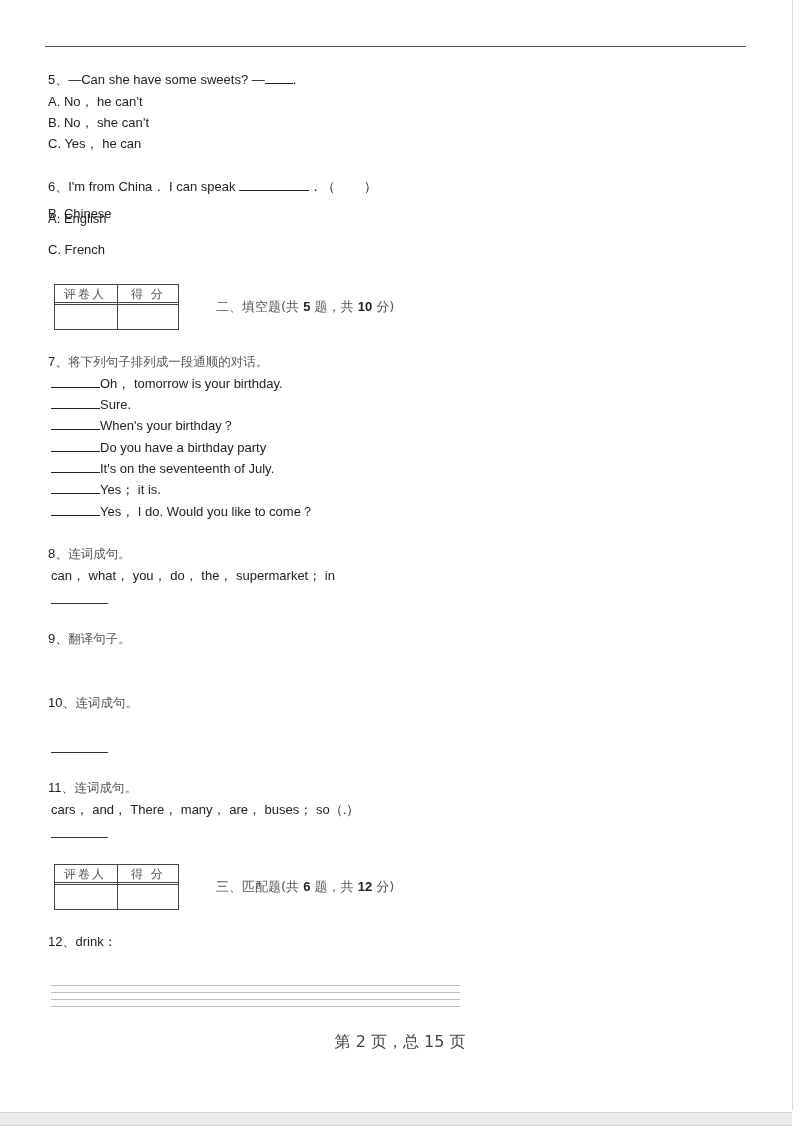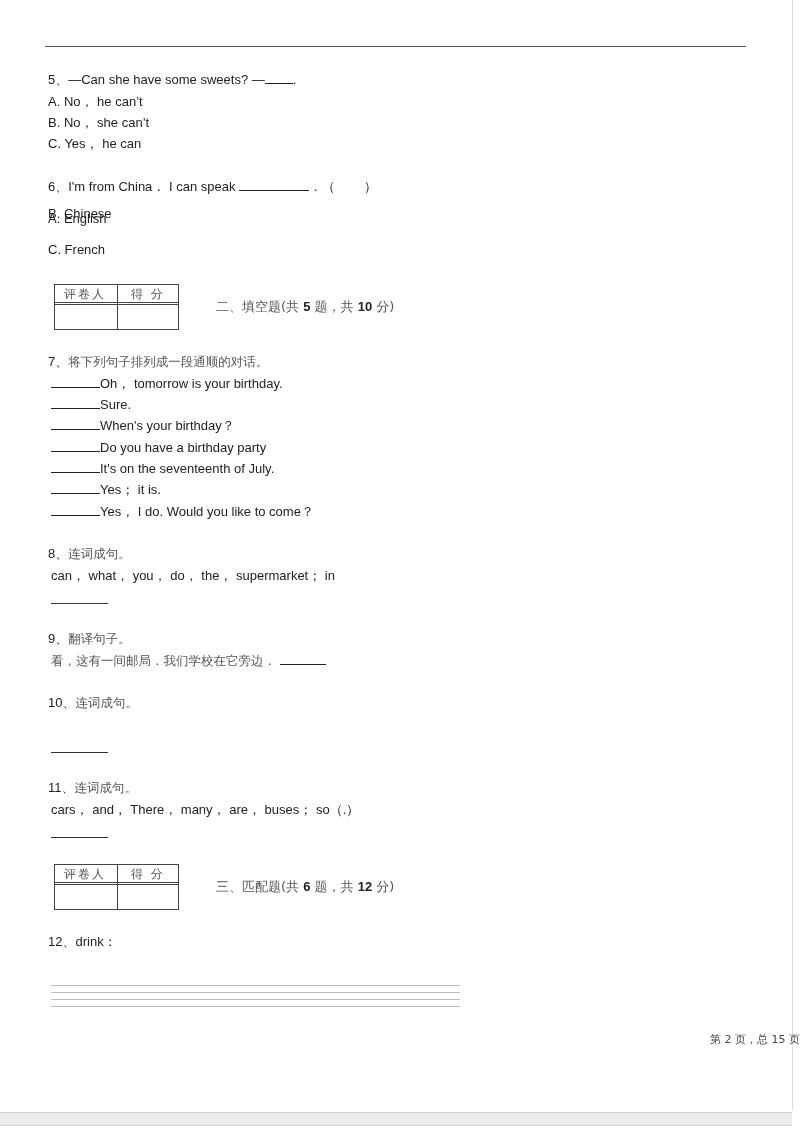--- a/index.html
+++ b/index.html
@@ -18,21 +18,21 @@
   .answer-line { position: absolute; left: 51px; width: 57px; height: 1px; background: #333; }
   .score-table { position: absolute; left: 54px; width: 125px; height: 46px; border: 1px solid #444; box-sizing: border-box; }
   .score-table .hdr { position: absolute; left: 0; top: 0; width: 100%; height: 17px; border-bottom: 3px double #444; }
   .score-table .col { position: absolute; top: 0; bottom: 0; left: 62px; width: 1px; background: #444; }
   .score-table .h1, .score-table .h2 { position: absolute; top: 1px; font-size: 12px; color: #555; font-family: "DejaVu Sans", sans-serif; letter-spacing: 2px; }
   .score-table .h1 { left: 9px; }
   .score-table .h2 { left: 76px; }
   .section-title { position: absolute; left: 205px; font-size: 13px; color: #555; font-family: "DejaVu Sans", sans-serif; margin-left: 11px; }
   .section-title b { color: #222; font-family: "Liberation Sans", sans-serif; }
   .staff { position: absolute; left: 51px; width: 409px; height: 1px; background: #bdbdbd; }
-  .footer { position: absolute; left: 0; width: 800px; top: 1032px; text-align: right; font-size: 11px; color: #444; font-family: "DejaVu Sans", sans-serif; }
+  .footer { position: absolute; left: 0; width: 800px; top: 1032px; text-align: center; font-size: 16px; color: #444; font-family: "DejaVu Sans", sans-serif; }
   .watermark { position: absolute; left: 368px; top: 990px; font-family: "Liberation Sans", sans-serif; font-weight: bold; font-size: 84px; color: #e6e6e6; letter-spacing: 1px; line-height: 84px; z-index: 0; }
   .scrollbar { position: absolute; left: 0; top: 1112px; width: 792px; height: 12px; background: #ececec; border-top: 1px solid #d4d4d4; border-bottom: 1px solid #d4d4d4; }
   .content { position: absolute; inset: 0; z-index: 1; }
 </style>
 </head>
 <body>
 
 <div class="page">
   <div class="header-rule"></div>
 
@@ -63,21 +63,20 @@
     <div class="line indent" style="top:440px"><span class="blank" style="width:49px"></span><span>Do you have a birthday party</span></div>
     <div class="line indent" style="top:461px"><span class="blank" style="width:49px"></span><span>It's on the seventeenth of July.</span></div>
     <div class="line indent" style="top:482px"><span class="blank" style="width:49px"></span><span>Yes； it is.</span></div>
     <div class="line indent" style="top:504px"><span class="blank" style="width:49px"></span><span>Yes， I do. Would you like to come？</span></div>
 
     <div class="line" style="top:546px"><span>8、</span><span class="cn">连词成句。</span></div>
     <div class="line indent" style="top:568px">can， what， you， do， the， supermarket； in</div>
     <div class="answer-line" style="top:603px"></div>
 
     <div class="line" style="top:631px"><span>9、</span><span class="cn">翻译句子。</span></div>
-    <div class="line indent" style="top:653px"><span class="cn">看，这有一间邮局．我们学校在它旁边．</span> <span class="blank" style="width:46px"></span></div>
 
     <div class="line" style="top:695px"><span>10、</span><span class="cn">连词成句。</span></div>
     <div class="answer-line" style="top:752px"></div>
 
     <div class="line" style="top:780px"><span>11、</span><span class="cn">连词成句。</span></div>
     <div class="line indent" style="top:802px">cars， and， There， many， are， buses； so（.）</div>
     <div class="answer-line" style="top:837px"></div>
 
     <div class="score-table" style="top:864px">
       <div class="hdr"></div>

